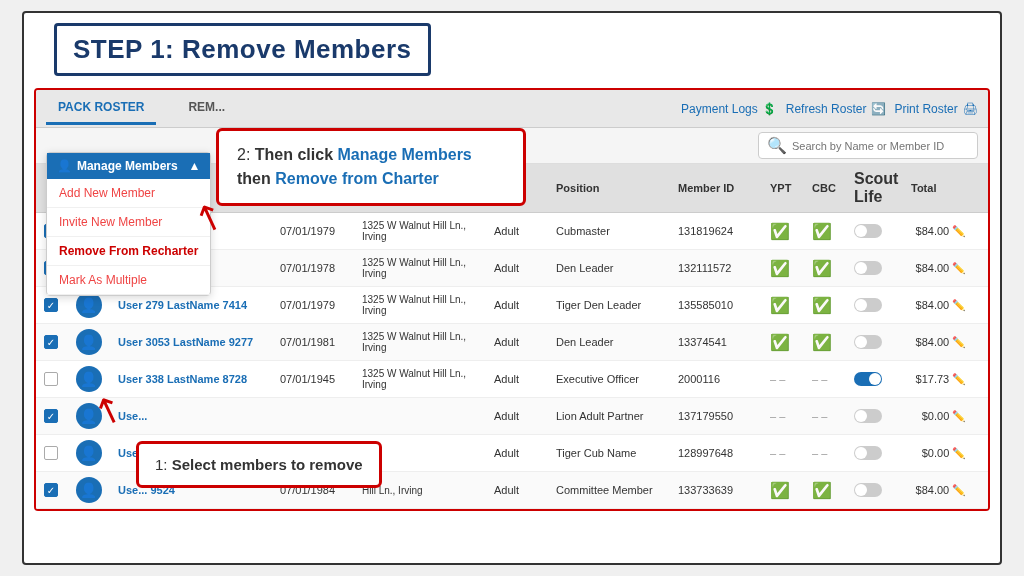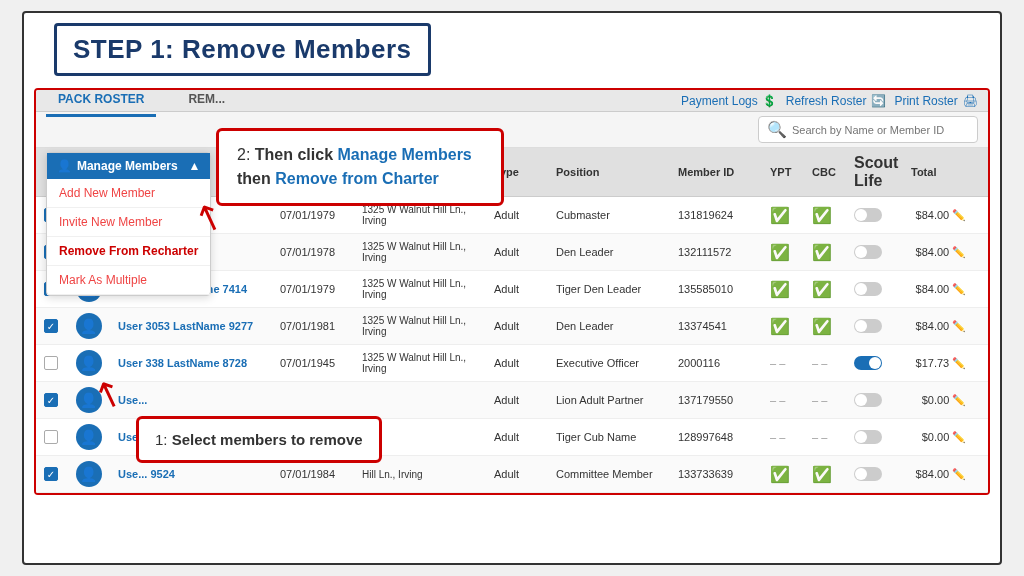--- a/index.html
+++ b/index.html
@@ -41,21 +41,21 @@
       overflow: hidden;
       position: relative;
     }
     
     .top-nav {
       background: #e8e8e8;
       display: flex;
       align-items: center;
       padding: 0 10px;
       border-bottom: 1px solid #ccc;
-      height: 22px;
+      height: 38px;
       gap: 20px;
     }
     .tab {
       padding: 8px 12px;
       font-size: 12px;
       font-weight: 600;
       color: #555;
       cursor: pointer;
       border-bottom: 3px solid transparent;
       white-space: nowrap;
@@ -209,21 +209,21 @@
       cursor: pointer;
       border-bottom: 1px solid #f0f0f0;
     }
     .dropdown-item.highlight {
       color: #c00;
       font-weight: 600;
     }
     
     .callout-1 {
       position: absolute;
-      bottom: 30px;
+      bottom: 21px;
       left: 100px;
       background: white;
       border: 3px solid #c00;
       border-radius: 6px;
       padding: 10px 16px;
       font-size: 15px;
       font-weight: 700;
       color: #333;
       z-index: 20;
       text-align: center;
@@ -234,21 +234,21 @@
       top: 38px;
       left: 180px;
       background: white;
       border: 3px solid #c00;
       border-radius: 6px;
       padding: 12px 18px;
       font-size: 16px;
       font-weight: 700;
       color: #333;
       z-index: 20;
-      width: 288px;
+      width: 310px;
       line-height: 1.5;
     }
     .callout-2 .bold-blue {
       color: #1a6eb5;
       font-weight: 900;
     }
     .step-num {
       color: #333;
       font-weight: 400;
     }

